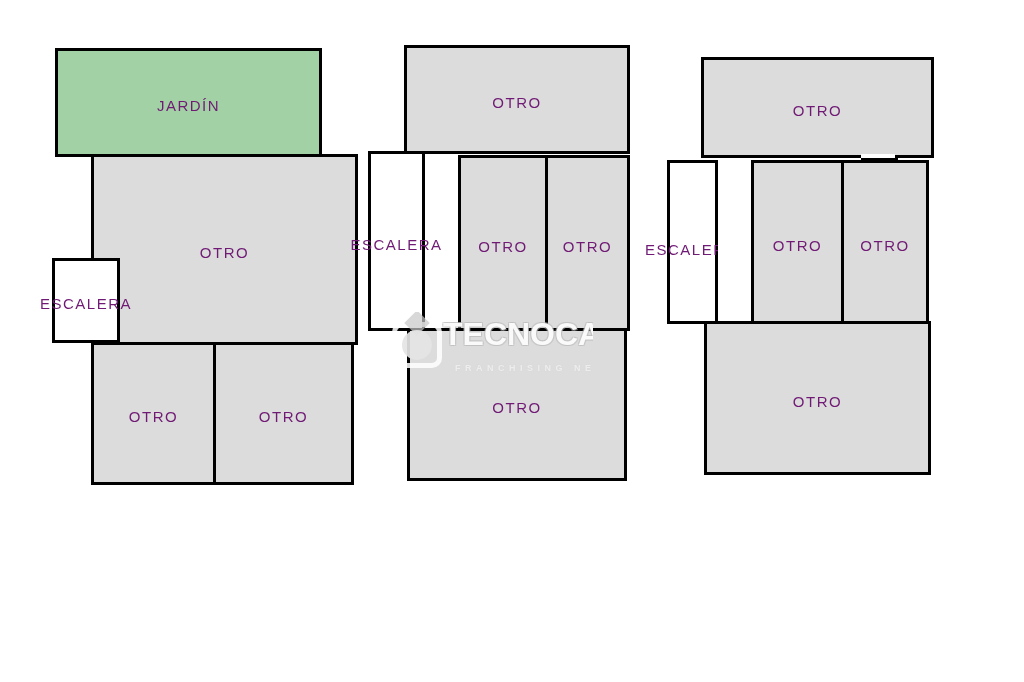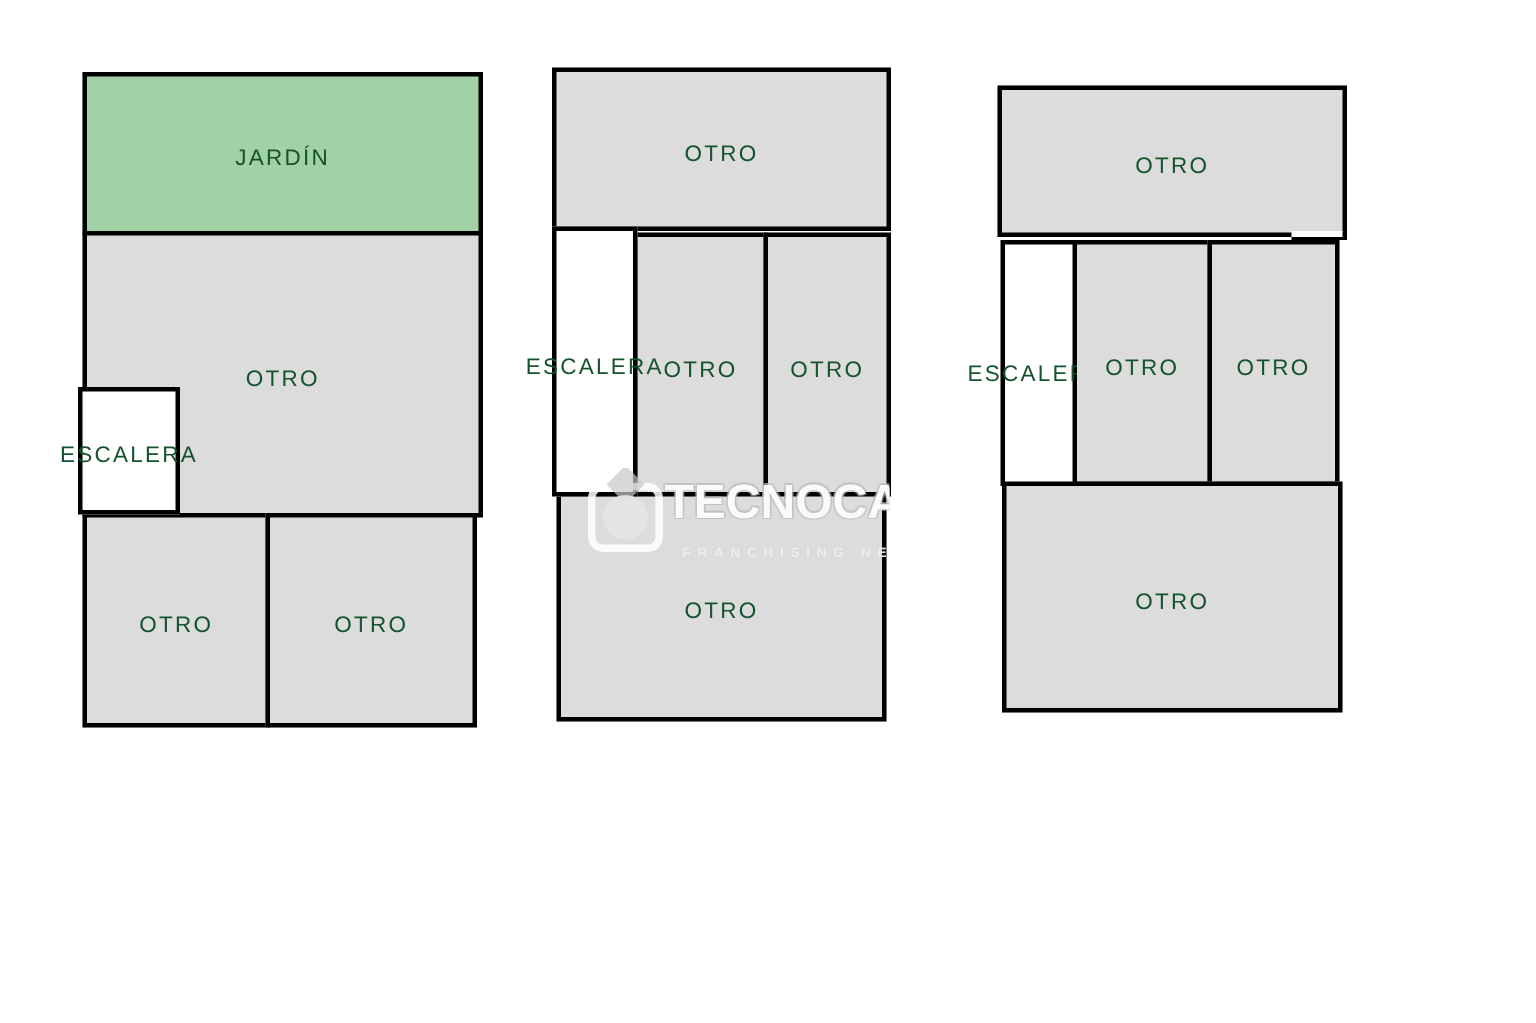--- a/index.html
+++ b/index.html
@@ -5,25 +5,25 @@
   html,body{margin:0;padding:0;background:#fff;}
   .canvas{
     position:relative;width:1024px;height:682px;background:#ffffff;
     font-family:"Liberation Sans", sans-serif;overflow:hidden;
   }
   .plan{position:absolute;inset:0;}
   .room{
     position:absolute;box-sizing:border-box;border:3px solid #000;
     display:flex;align-items:center;justify-content:center;
   }
-  .room.room-fill{background:#dcdcdc;}
+  .room.room-fill{background:#dcdcdc;margin-left:36px;}
   .room.garden{background:#a3d1a6;}
   .room.stairs{background:#ffffff;z-index:5;}
   .room-label{
-    font-size:15px;letter-spacing:1.5px;color:#14532d;white-space:nowrap;
+    font-size:15px;letter-spacing:1.5px;color:#701a75;white-space:nowrap;
     padding-top:6px;position:relative;z-index:6;
   }
   .label-clip{
     position:absolute;overflow:hidden;z-index:12;
   }
   .label-clip .room-label{padding-top:0;line-height:18px;display:block;}
   .notch-patch{position:absolute;left:861px;top:154px;width:34px;height:4px;background:#ffffff;z-index:8;}
   .notch-line{position:absolute;left:861px;top:158px;width:37px;height:2px;background:#000;z-index:8;}
 
   

